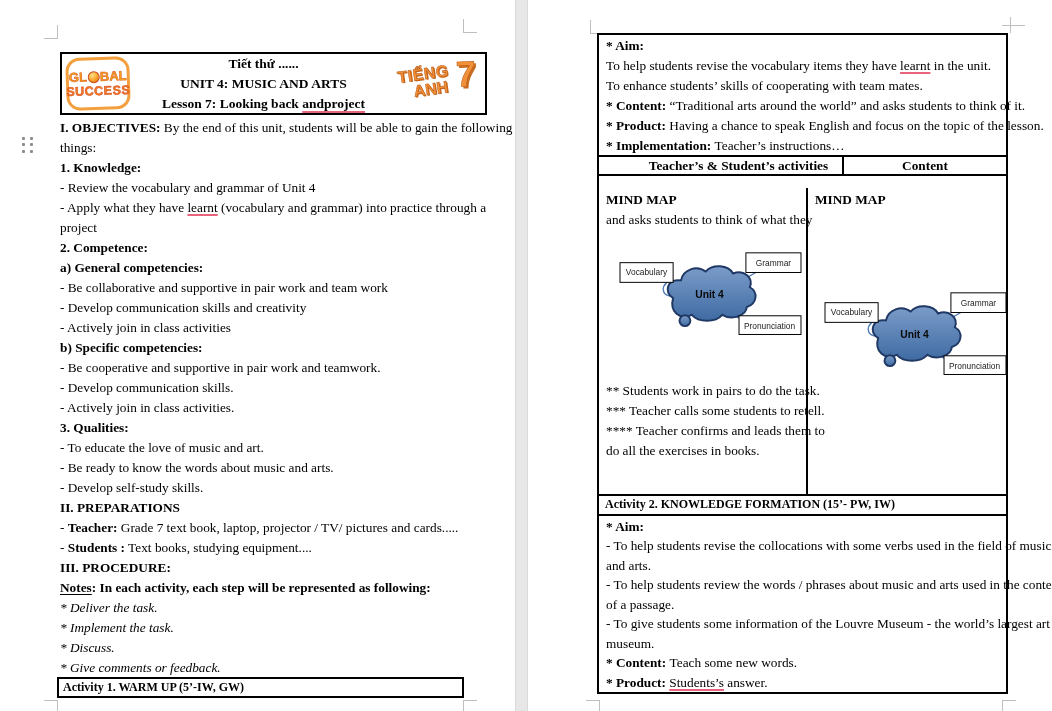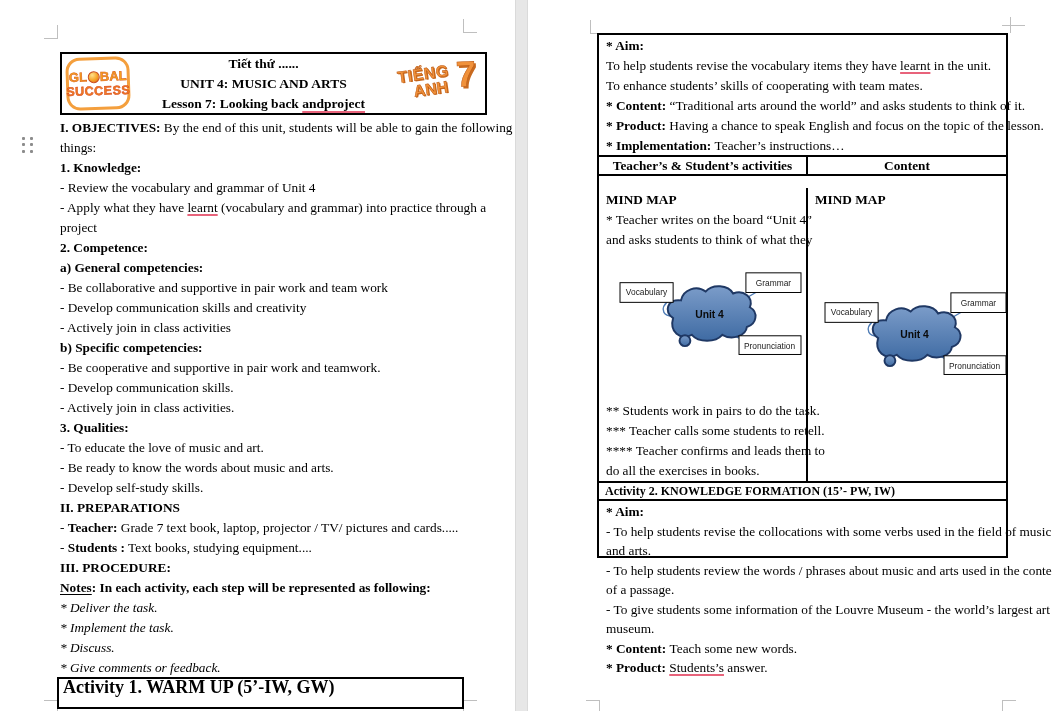--- a/index.html
+++ b/index.html
@@ -65,30 +65,30 @@
   .lines .tl { white-space:nowrap; }
   .fs-body { font-size:13.3px; line-height:20px; }
   .s-b { font-weight:bold; }
   .s-i { font-style:italic;text-align:right; }
   .s-ur { text-decoration:underline; text-decoration-color:#e8637b;
     text-decoration-thickness:2px; text-underline-offset:2px; }
   .s-ub { text-decoration:underline; text-decoration-thickness:1px; text-underline-offset:2px; }
 
   .left-body { position:absolute; left:60px; top:118px; width:432px; }
 
-  .activity1-box { position:absolute; left:57px; top:677px; width:407px; height:32px;
-    border:2px solid #000; font-weight:bold; font-size:18px; line-height:17px; padding-left:4px;
+  .activity1-box { position:absolute; left:57px; top:677px; width:407px; height:21px;
+    border:2px solid #000; font-weight:bold; font-size:12px; line-height:17px; padding-left:4px;
     white-space:nowrap; background:#fff; }
 
   
-  .rtable { position:absolute; left:69px; top:33px; width:411px; height:525px;
+  .rtable { position:absolute; left:69px; top:33px; width:411px; height:661px;
     border:2px solid #000; display:flex; flex-direction:column; background:#fff; }
   .row-top { height:122px; border-bottom:2px solid #000; padding:1px 0 0 7px; }
   .row-head { height:20px; border-bottom:2px solid #000; display:flex;
-    font-weight:bold; font-size:13.3px; line-height:17px; text-align:center; }
+    font-weight:bold; font-size:13.3px; line-height:17px; text-align:center;padding-left:36px; }
   .row-head .c1 { width:209px; border-right:2px solid #000; }
   .row-head .c2 { flex:1; }
   .row-main { height:322px; border-bottom:2px solid #000; display:flex;margin-top:12px; }
   .row-main .c1 { width:209px; border-right:2px solid #000; padding:2px 0 0 7px; }
   .row-main .c2 { flex:1; padding:2px 0 0 7px; }
   .row-act { height:20px; border-bottom:2px solid #000; font-weight:bold;
     font-size:12px; line-height:16px; padding-left:6px; white-space:nowrap; }
   .row-bottom { flex:1; padding:1px 0 0 7px; }
   .row-bottom .tl { line-height:19.5px; }
 
@@ -204,21 +204,20 @@
 
       <div class="row-head">
         <div class="c1">Teacher’s &amp; Student’s activities</div>
         <div class="c2">Content</div>
       </div>
 
       <div class="row-main">
         <div class="c1">
           <div class="lines fs-body">
               <div class="tl"><span class="s-b">MIND MAP</span></div>
-              <div class="tl"><span>* Teacher writes on the board “Unit 4”</span></div>
               <div class="tl"><span>and asks students to think of what they</span></div>
             </div>
 
           <svg class="mindmap mm-left" viewBox="0 0 196 122">
             <defs>
               <linearGradient id="cgrad1" x1="0" y1="0" x2="0" y2="1">
                 <stop offset="0" stop-color="#7b9cc9"></stop>
                   <stop offset="1" stop-color="#3f6ba3"></stop>
               </linearGradient>
             </defs>

